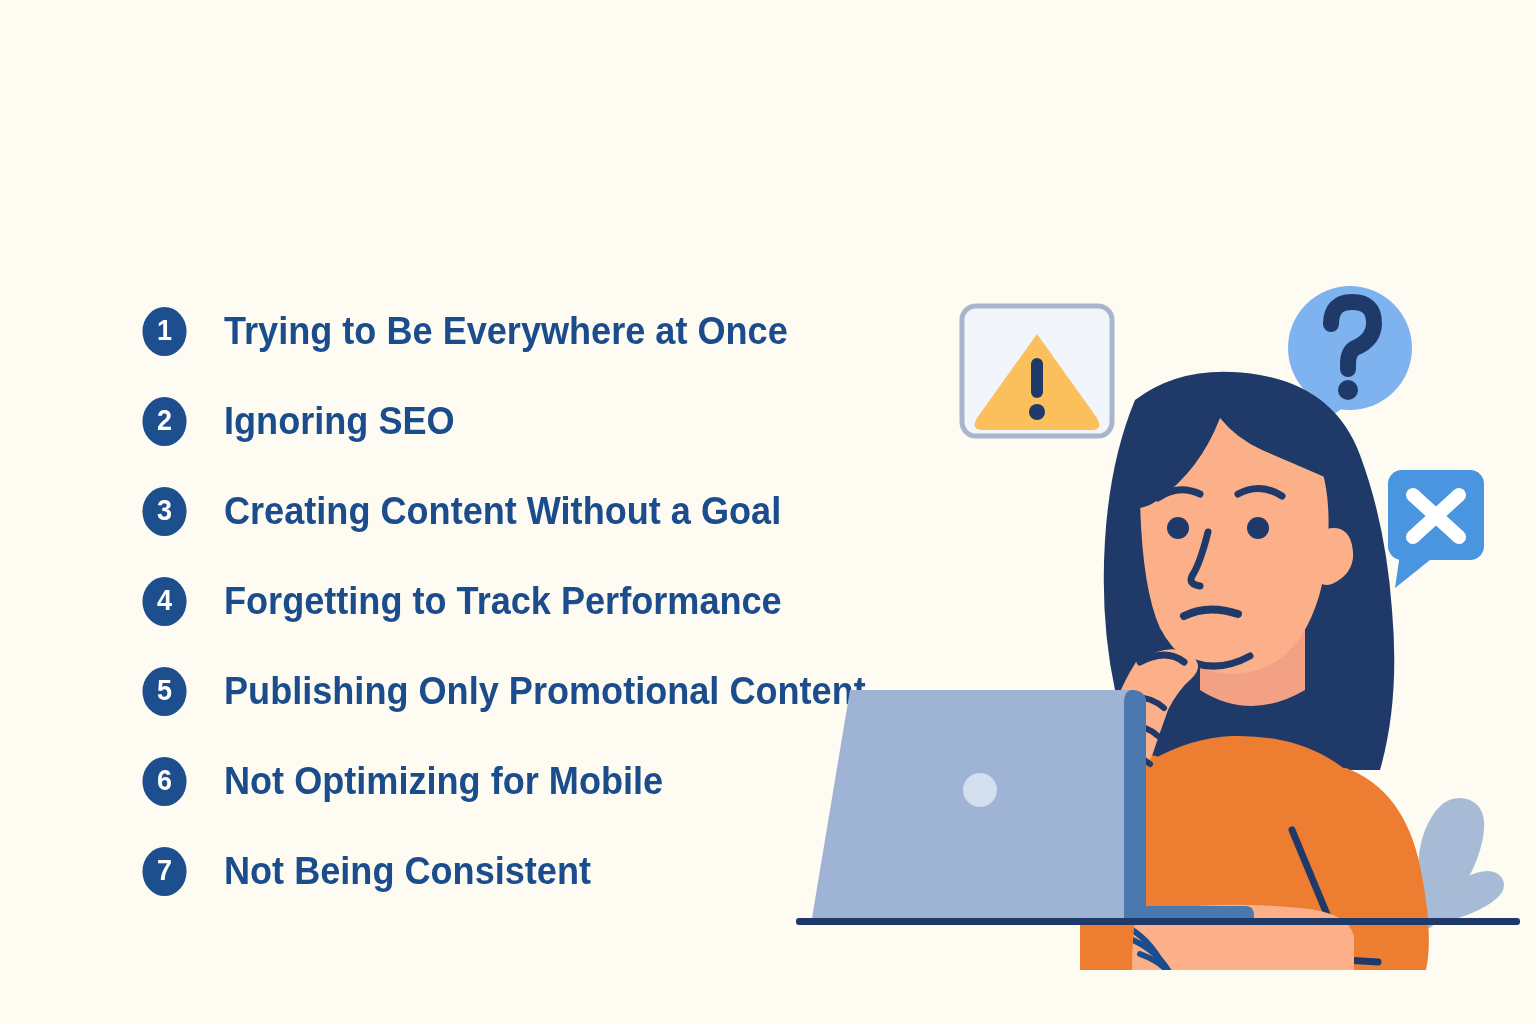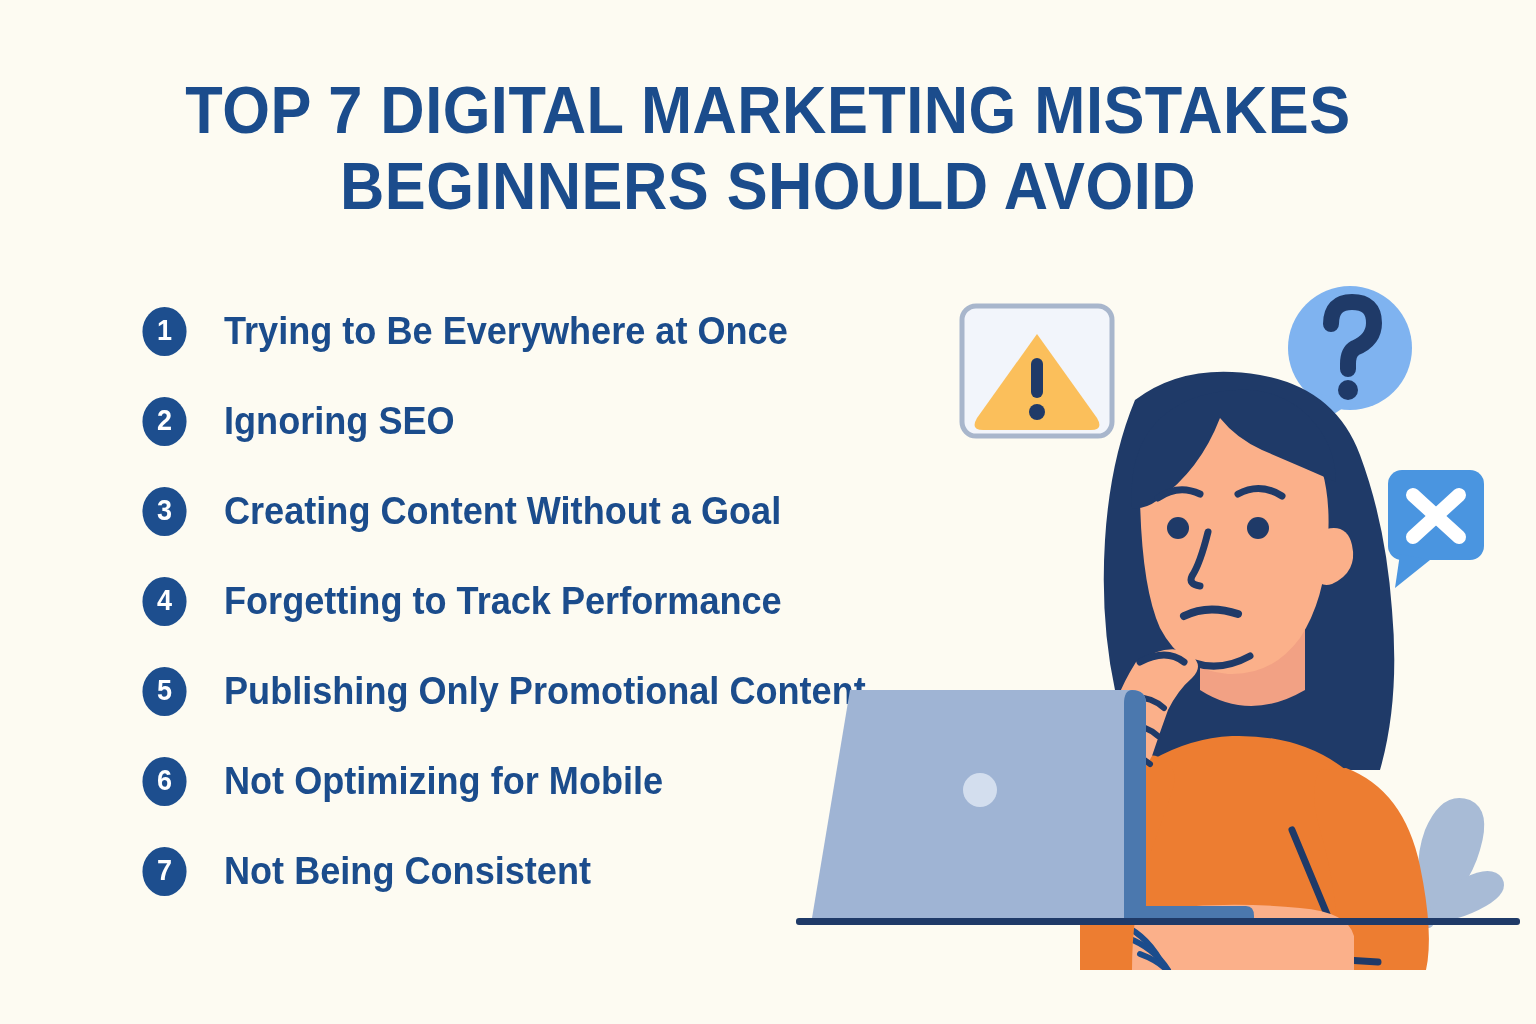--- a/index.html
+++ b/index.html
@@ -95,24 +95,20 @@
   }
   #illustration svg {
     display: block;
   }
 </style>
 </head>
 <body>
 
 <div id="infographic">
 
-  <div id="title-block">
-    <span class="title-line">TOP 7 DIGITAL MARKETING MISTAKES</span>
-    <span class="title-line">BEGINNERS SHOULD AVOID</span>
-  </div>
 
   <div id="mistake-list">
 
     <div class="list-row">
       <div class="badge">1</div>
       <div class="item-text">Trying to Be Everywhere at Once</div>
     </div>
 
     <div class="list-row">
       <div class="badge">2</div>

